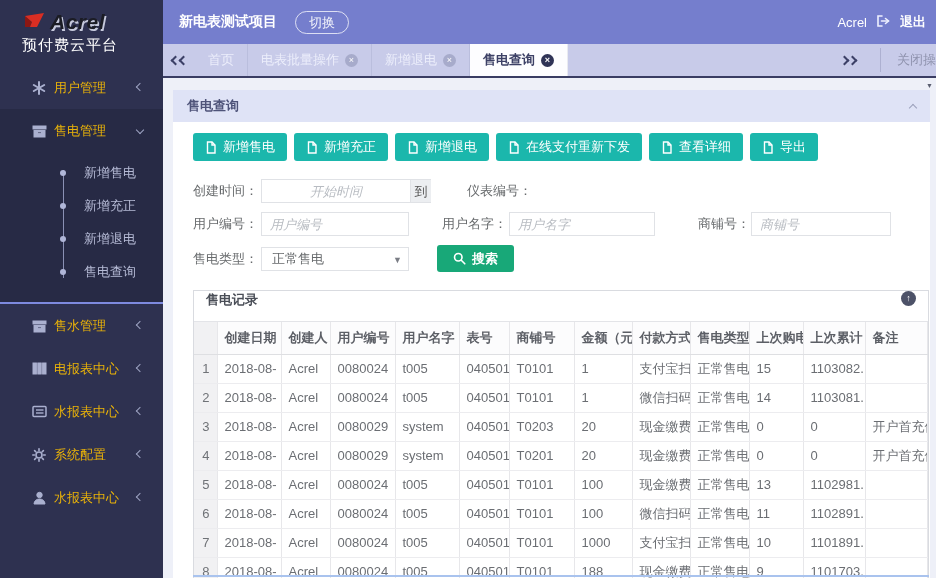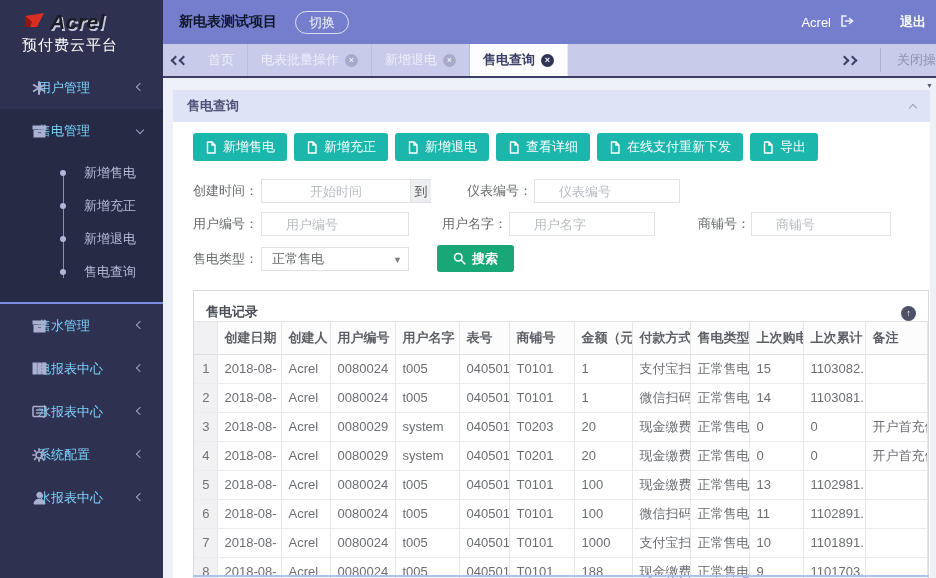--- a/index.html
+++ b/index.html
@@ -6,40 +6,40 @@
   html,body { width:936px; height:578px; overflow:hidden; }
   body { font-family:"Liberation Sans","DejaVu Sans",sans-serif; font-size:13px; color:#676a6c; background:#eef0f8; }
   .app { position:relative; width:936px; height:578px; overflow:hidden; }
 
   
   .sidebar { position:absolute; left:0; top:0; width:163px; height:578px; background:#2e3150; z-index:5; }
   .logo-block { height:66px; padding:10px 0 0 22px; }
   .logo-row { display:flex; align-items:center; gap:4px; }
   .logo-text { font-size:21px; font-weight:bold; font-style:italic; color:#1b1c24; text-shadow:1.5px 1.5px 0 rgba(225,228,245,.85); letter-spacing:.5px; }
   .logo-sub { margin-top:2px; color:#fff; font-size:15px; letter-spacing:1px; }
-  .menu-item { position:relative; height:43px; display:flex; align-items:center; padding-left:38px; color:#7dd3fc; cursor:pointer; }
+  .menu-item { position:relative; height:43px; display:flex; align-items:center; padding-left:54px; color:#eab308; cursor:pointer; }
   .menu-item .mi-icon { position:absolute; left:53px; top:50%; transform:translateY(-50%); margin-left:-22px; width:16px; height:16px; display:flex; align-items:center; justify-content:center; }
   .menu-item svg { stroke:#aab0cf; fill:#aab0cf; }
   .chev { display:inline-block; width:6px; height:6px; border-right:1.6px solid #9ea4c4; border-bottom:1.6px solid #9ea4c4; }
   .chev-left { transform:rotate(135deg); }
   .chev-down { transform:rotate(45deg); }
   .chev-up { transform:rotate(-135deg); }
   .mi-chev { position:absolute; right:20px; top:50%; margin-top:-4px; }
   .menu-group-open { background:#272a45; border-bottom:2px solid #7e8adf; padding-bottom:8px; }
   .submenu { position:relative; padding:4px 0 6px 0; }
   .submenu::before { content:""; position:absolute; left:63px; top:18px; bottom:16px; width:1px; background:#8a90b4; }
   .submenu-item { position:relative; height:33px; display:flex; align-items:center; padding-left:84px; color:#b6bbd6; cursor:pointer; }
   .submenu-item::before { content:""; position:absolute; left:60px; top:50%; margin-top:-3px; width:6px; height:6px; border-radius:50%; background:#b0b6d8; }
 
   
   .topbar { position:absolute; left:163px; top:0; width:773px; height:44px; background:#757ecd; display:flex; align-items:center; padding:0 10px 0 16px; }
-  .project-name { color:#0f172a; font-weight:bold; font-size:14px; }
+  .project-name { color:#ffffff; font-weight:bold; font-size:14px; }
   .switch-btn { margin-left:18px; height:23px; padding:0 13px; border:1px solid rgba(255,255,255,.75); border-radius:12px; background:transparent; color:rgba(255,255,255,.92); font-size:13px; line-height:21px; cursor:pointer; }
   .topbar-right { margin-left:auto; display:flex; align-items:center; gap:9px; color:#fff; white-space:nowrap; }
-  .logout-label { font-weight:bold;margin-left:36px; }
+  .logout-label { font-weight:bold; }
 
   
   .tabbar { position:absolute; left:163px; top:44px; width:773px; height:34px; background:#c8cbe9; border-bottom:2px solid #3a3d63; display:flex; align-items:stretch; overflow:hidden; }
   .tab-collapse { width:32px; display:flex; align-items:center; justify-content:center; gap:1px; cursor:pointer; }
   .dchev { width:7px; height:7px; border-right:2px solid #3c4067; border-bottom:2px solid #3c4067; }
   .tab { display:flex; align-items:center; gap:6px; padding:0 13px; color:#eceefb; cursor:pointer; border-right:1px solid rgba(90,95,140,.12); white-space:nowrap; }
   .tab.active { background:#fdfdff; color:#3d4166; font-weight:bold; }
   .tab-close { width:13px; height:13px; border-radius:50%; background:#a7abcb; color:#fff; font-size:9px; line-height:13px; text-align:center; cursor:pointer; }
   .tab.active .tab-close { background:#2f3356; }
   .tab-expand { position:absolute; left:678px; top:0; height:32px; display:flex; align-items:center; gap:1px; cursor:pointer; }
@@ -54,31 +54,31 @@
   .panel-head .chev { border-color:#9ba0bb; margin-left:auto; margin-top:4px; }
   .panel-body { background:#fff; padding:11px 0 20px 20px; min-height:460px; }
 
   .toolbar { display:flex; gap:7px; }
   .btn-teal { height:28px; padding:0 12px; background:#1bb7ac; border:none; border-radius:3px; color:#fff; font-size:13px; display:flex; align-items:center; gap:6px; cursor:pointer; white-space:nowrap; }
   .btn-teal svg { display:block; }
 
   .form-area { margin-top:18px; }
   .form-row { display:flex; align-items:center; margin-bottom:9px; height:24px; }
   .form-label { display:inline-block; width:63px; text-align:right; margin-right:5px; color:#676a6c; white-space:nowrap; }
-  .inp { height:24px; border:1px solid #e0e2e6; background:#fff; padding:0 24px; font-size:13px; color:#676a6c; font-family:inherit; }
+  .inp { height:24px; border:1px solid #e0e2e6; background:#fff; padding:0 8px; font-size:13px; color:#676a6c; font-family:inherit;font-style:italic; }
   .inp::placeholder { color:#b8bcc2; }
   .inp.center::placeholder { text-align:center; }
   .inp.center { text-align:center; }
   .addon { width:20px; height:24px; background:#eceef1; border:1px solid #e0e2e6; border-left:none; border-right:none; text-align:center; line-height:24px; color:#555; }
   .select-box { position:relative; width:148px; height:24px; border:1px solid #e0e2e6; background:#fff; line-height:22px; padding:0 20px 0 10px; color:#676a6c; cursor:pointer; }
   .select-box .caret { position:absolute; right:6px; top:0; font-size:9px; color:#7a7d85; line-height:24px; }
   .btn-search { margin-left:28px; height:27px; padding:12px 16px; background:#18a878; border:none; border-radius:3px; color:#fff; font-size:13px; font-weight:bold; display:flex; align-items:center; gap:6px; cursor:pointer; }
 
   .record-box { margin-top:18px; width:736px; border:1px solid #d9dbe0; background:#fff; }
-  .record-head { height:31px; display:flex; align-items:flex-end; padding:0 12px; border-bottom:1px solid #e3e4e8; color:#4a4e57; font-weight:bold; }
+  .record-head { height:31px; display:flex; align-items:flex-start; padding:0 12px; border-bottom:1px solid #e3e4e8; color:#4a4e57; font-weight:bold; }
   .circle-up { margin-left:auto; width:15px; height:15px; border-radius:50%; background:#4d5268; color:#fff; font-size:9px; line-height:15px; text-align:center; cursor:pointer; }
   table.records { width:100%; border-collapse:collapse; table-layout:fixed; }
   table.records th { height:32px; font-weight:bold; color:#5c5f66; text-align:left; padding:0 7px; border-right:1px solid #e7e7ea; border-bottom:1px solid #dedfe2; background:#fcfcfd; white-space:nowrap; overflow:hidden; }
   table.records td { height:29px; padding:0 7px; border-right:1px solid #e7e7ea; border-bottom:1px solid #ececef; color:#6b6e73; white-space:nowrap; overflow:hidden; }
   table.records .idx { background:#f1f1f3; text-align:right; color:#6f7277; }
   .bottom-scroll-line { position:absolute; left:30px; top:497px; width:736px; height:2px; background:#a9c3ee; }
 </style>
 </head>
 <body>
 
@@ -286,45 +286,44 @@
                 <path d="M2.5 1 H7 L10 4 V12 H2.5 Z" fill="none" stroke="#fff" stroke-width="1.4"></path>
                 <path d="M7 1 V4 H10" fill="none" stroke="#fff" stroke-width="1.4"></path>
               </svg>
             <span>新增退电</span>
           </button>
           <button class="btn-teal">
             <svg width="12" height="13" viewBox="0 0 12 13">
                 <path d="M2.5 1 H7 L10 4 V12 H2.5 Z" fill="none" stroke="#fff" stroke-width="1.4"></path>
                 <path d="M7 1 V4 H10" fill="none" stroke="#fff" stroke-width="1.4"></path>
               </svg>
-            <span>查看详细</span>
+            <span>在线支付重新下发</span>
           </button>
           <button class="btn-teal">
             <svg width="12" height="13" viewBox="0 0 12 13">
                 <path d="M2.5 1 H7 L10 4 V12 H2.5 Z" fill="none" stroke="#fff" stroke-width="1.4"></path>
                 <path d="M7 1 V4 H10" fill="none" stroke="#fff" stroke-width="1.4"></path>
               </svg>
-            <span>在线支付重新下发</span>
+            <span>查看详细</span>
           </button>
           <button class="btn-teal">
             <svg width="12" height="13" viewBox="0 0 12 13">
                 <path d="M2.5 1 H7 L10 4 V12 H2.5 Z" fill="none" stroke="#fff" stroke-width="1.4"></path>
                 <path d="M7 1 V4 H10" fill="none" stroke="#fff" stroke-width="1.4"></path>
               </svg>
             <span>导出</span>
           </button>
         </div>
 
         <div class="form-area">
           <div class="form-row">
             <span class="form-label">创建时间：</span>
             <input class="inp center" style="width: 150px;" placeholder="开始时间">
             <span class="addon">到</span>
             <span class="form-label" style="margin-left:36px;width:62px">仪表编号：</span>
-            <input class="inp" style="width: 146px;" placeholder="仪表编号">
           </div>
           <div class="form-row">
             <span class="form-label">用户编号：</span>
             <input class="inp" style="width: 148px;" placeholder="用户编号">
             <span class="form-label" style="margin-left:33px;width:62px">用户名字：</span>
             <input class="inp" style="width: 146px;" placeholder="用户名字">
             <span class="form-label" style="margin-left:43px;width:48px">商铺号：</span>
             <input class="inp" style="width: 140px;" placeholder="商铺号">
           </div>
           <div class="form-row" style="height:27px">

